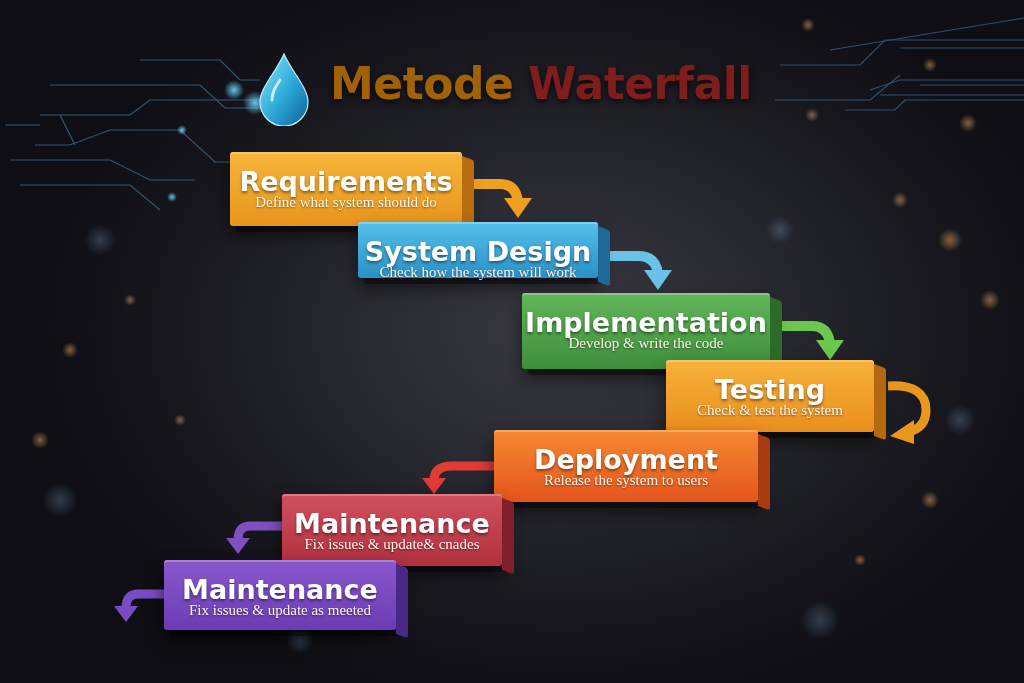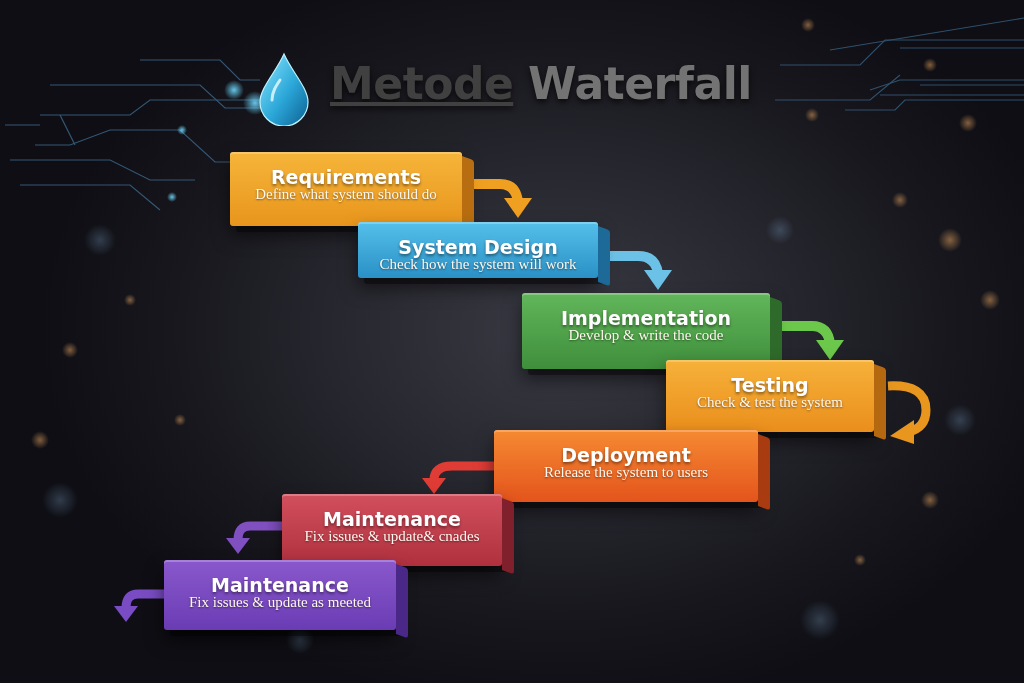--- a/index.html
+++ b/index.html
@@ -9,37 +9,37 @@
       background:
         radial-gradient(ellipse 520px 380px at 560px 330px, #3a3a44 0%, #26262e 45%, #17171d 75%, #0e0e14 100%);
     }
     .bg-layer { position: absolute; inset: 0; pointer-events: none; }
     .title {
       position: absolute; left: 330px; top: 58px;
       font-size: 44px; font-weight: bold; letter-spacing: -0.5px;
       text-shadow: 0 3px 6px rgba(0,0,0,0.7);
       white-space: nowrap;
     }
-    .title .t1 { color: #404040; text-decoration: underline; }
-    .title .t2 { color: #737373; }
+    .title .t1 { color: #a16207; }
+    .title .t2 { color: #7f1d1d; }
     .drop { position: absolute; left: 258px; top: 52px; width: 52px; height: 74px; }
 
     .block {
       position: absolute; box-sizing: border-box;
       text-align: center; color: #fff;
       border-radius: 3px;
       box-shadow: 6px 6px 0 rgba(0,0,0,0.35), 0 10px 18px rgba(0,0,0,0.55), inset 0 2px 0 rgba(255,255,255,0.25);
     }
     .block::after {
       content: ""; position: absolute; top: 4px; right: -12px; width: 12px; bottom: -4px;
       background: var(--side); transform: skewY(20deg); transform-origin: top left;
       border-radius: 0 3px 3px 0;
     }
     .block .name {
-      font-weight: bold; font-size: 19px; line-height: 1;
+      font-weight: bold; font-size: 27px; line-height: 1;
       text-shadow: 0 2px 3px rgba(0,0,0,0.45);
       display: block; margin-top: 16px;
     }
     .block .desc {
       font-size: 15px; line-height: 1; display: block; margin-top: 0;
       text-shadow: 0 1px 2px rgba(0,0,0,0.5); color: #fff8ee; font-family: Liberation Serif, serif;
     }
     .arrow { position: absolute; overflow: visible; }
   </style>
 </head>

